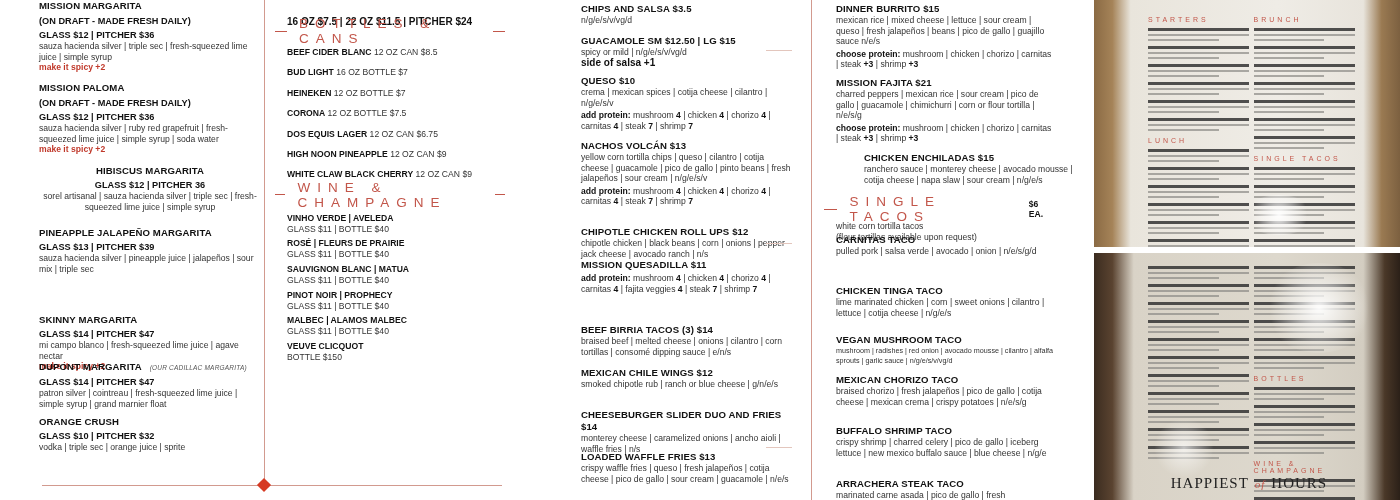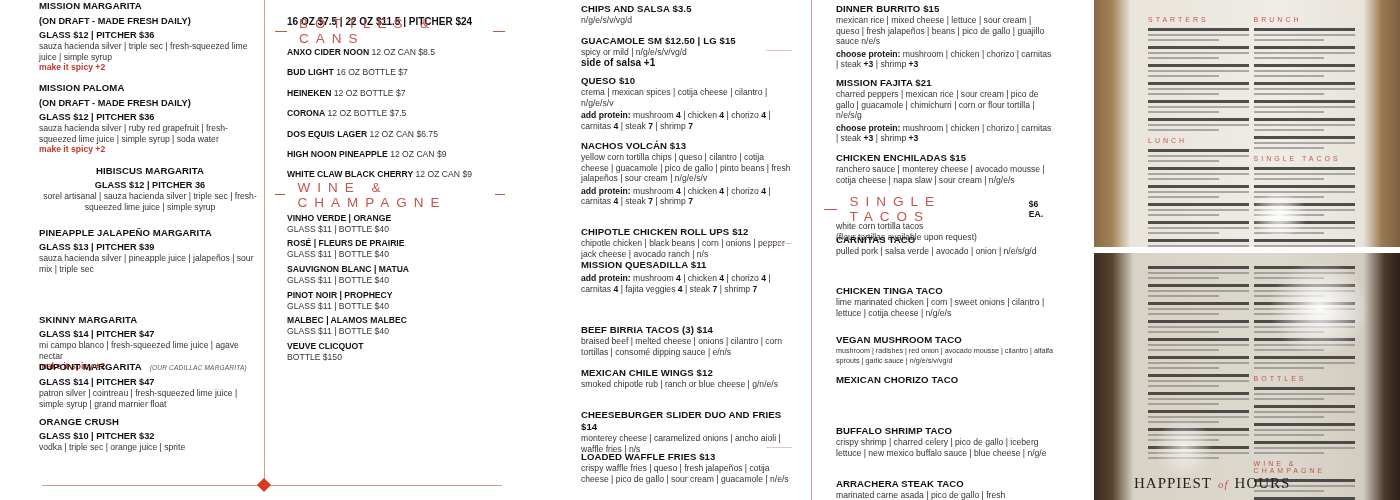--- a/index.html
+++ b/index.html
@@ -38,21 +38,21 @@
   .diamond { position: absolute; width: 10px; height: 10px; background: #d63a23; transform: rotate(45deg); }
 
   .photo { position: absolute; left: 1094px; width: 306px; overflow: hidden; }
   #photo-top { top: 0; height: 247px; background: linear-gradient(90deg,#8a6a44 0%,#a58358 6%,#e9e5dc 12%,#efece6 60%,#e8e4dc 88%,#9a7a52 94%,#7c6040 100%); }
   #photo-bottom { top: 253px; height: 247px; background: linear-gradient(90deg,#3b2c20 0%,#5a4330 6%,#d9d3c7 13%,#ddd8cd 60%,#d3cdc1 88%,#4a3828 95%,#2b2018 100%); }
   .ph-sheet { position: absolute; top: 0; bottom: 0; left: 40px; right: 36px; }
   .ph-col { position: absolute; top: 10px; width: 44%; }
   .ph-line { height: 2px; background: #8c8a86; margin-bottom: 3px; opacity: .7; }
   .ph-line.b { height: 3px; background: #333; opacity: .85; margin-top: 5px; }
   .ph-sec { font-size: 7px; color: #c2564a; letter-spacing: 3px; margin: 6px 0 4px; }
-  .ph-happiest { position: absolute; bottom: 8px; left: 0; right: 0; text-align: left; font-family: "Liberation Serif", serif; font-size: 15px; color: #222; letter-spacing: 1px; }
+  .ph-happiest { position: absolute; bottom: 8px; left: 0; right: 0; text-align: center; font-family: "Liberation Serif", serif; font-size: 15px; color: #222; letter-spacing: 1px; }
   .ph-happiest i { color: #c2564a; font-size: 11px; margin: 0 6px; }
   .ph-glare { position: absolute; border-radius: 50%; background: radial-gradient(circle, rgba(255,255,255,.95) 0%, rgba(255,255,255,.35) 45%, rgba(255,255,255,0) 70%); }
 </style>
 </head>
 <body>
 
 <div class="page" id="left-page">
   <div class="col" id="cocktail-col" style="left:39px; top:0; width:222px;">
       <div class="item" style="position: absolute; top: 0px; width: 222px;">
         <div class="name">MISSION MARGARITA</div>
@@ -97,35 +97,35 @@
     </div>
   <div class="vrule" style="left:264px; top:0; height:486px;"></div>
   <div class="col" style="left:287px; top:16px; width:230px;">
     <div class="beer-head" style="line-height:12px;">16 OZ $7.5   |   22 OZ $11.5   |   PITCHER $24</div>
     <div class="section" style="margin-left:-24px; margin-top:-6px; margin-bottom:7px;">
       <span class="dash"></span>
         <span>BOTTLES &amp; CANS</span>
         <span class="dash"></span>
     </div>
     <div id="bottle-list">
-        <div class="bottle"><b>ANXO CIDER NOON</b> <span>12 OZ CAN  $8.5</span></div>
+        <div class="bottle"><b>BEEF CIDER BLANC</b> <span>12 OZ CAN  $8.5</span></div>
         <div class="bottle"><b>BUD LIGHT</b> <span>16 OZ BOTTLE $7</span></div>
         <div class="bottle"><b>HEINEKEN</b> <span>12 OZ BOTTLE $7</span></div>
         <div class="bottle"><b>CORONA</b> <span>12 OZ BOTTLE $7.5</span></div>
         <div class="bottle"><b>DOS EQUIS LAGER</b> <span>12 OZ CAN  $6.75</span></div>
         <div class="bottle"><b>HIGH NOON PINEAPPLE</b> <span>12 OZ CAN $9</span></div>
         <div class="bottle"><b>WHITE CLAW BLACK CHERRY</b> <span>12 OZ CAN $9</span></div>
       </div>
     <div class="section" style="margin-left:-24px; margin-top:-4px; margin-bottom:9px;">
       <span class="dash"></span>
         <span>WINE &amp; CHAMPAGNE</span>
         <span class="dash"></span>
     </div>
     <div id="wine-list" class="wine">
-        <div class="wn">VINHO VERDE | ORANGE</div>
+        <div class="wn">VINHO VERDE | AVELEDA</div>
         <div class="wp">GLASS $11 | BOTTLE $40</div>
         <div class="wn">ROSÉ | FLEURS DE PRAIRIE</div>
         <div class="wp">GLASS $11 | BOTTLE $40</div>
         <div class="wn">SAUVIGNON BLANC | MATUA</div>
         <div class="wp">GLASS $11 | BOTTLE $40</div>
         <div class="wn">PINOT NOIR | PROPHECY</div>
         <div class="wp">GLASS $11 | BOTTLE $40</div>
         <div class="wn">MALBEC | ALAMOS MALBEC</div>
         <div class="wp">GLASS $11 | BOTTLE $40</div>
         <div class="wn">VEUVE CLICQUOT</div>
@@ -190,21 +190,21 @@
       <div class="item" style="position: absolute; top: 1px; width: 220px;">
         <div class="name">DINNER BURRITO   $15</div>
         <div class="desc">mexican rice  | mixed cheese | lettuce | sour cream | queso | fresh jalapeños | beans | pico de gallo | guajillo sauce n/e/s</div>
         <div class="addp"><b>choose protein:</b>  <span>mushroom | chicken | chorizo | carnitas | steak <b>+3</b> | shrimp <b>+3</b></span></div>
       </div>
       <div class="item" style="position: absolute; top: 75px; width: 220px;">
         <div class="name">MISSION FAJITA   $21</div>
         <div class="desc">charred peppers | mexican rice | sour cream | pico de gallo | guacamole | chimichurri | corn or flour tortilla | n/e/s/g</div>
         <div class="addp"><b>choose protein:</b>  <span>mushroom | chicken | chorizo | carnitas | steak <b>+3</b> | shrimp <b>+3</b></span></div>
       </div>
-      <div class="item" style="position: absolute; top: 150px; width: 220px;">
+      <div class="item" style="position: absolute; top: 150px; width: 220px; margin-left: 28px;">
         <div class="name">CHICKEN ENCHILADAS   $15</div>
         <div class="desc">ranchero sauce | monterey cheese | avocado mousse | cotija cheese | napa slaw | sour cream | n/g/e/s</div>
       </div>
       <div class="section" style="position: absolute; top: 198px; left: -24px; width: 250px;">
         <span class="dash"></span>
         <span>SINGLE TACOS</span>
         <span class="ea">$6 ea.</span>
         <span class="line"></span>
       </div>
       <div class="desc" style="position: absolute; top: 219px; white-space: pre-line; width: 220px;">white corn tortilla tacos
@@ -216,20 +216,21 @@
       <div class="item" style="position: absolute; top: 283px; width: 220px;">
         <div class="name">CHICKEN TINGA TACO</div>
         <div class="desc">lime marinated chicken | corn | sweet onions | cilantro | lettuce | cotija cheese | n/g/e/s</div>
       </div>
       <div class="item" style="position: absolute; top: 332px; width: 220px;">
         <div class="name">VEGAN MUSHROOM TACO</div>
         <div class="desc" style="font-size: 7.2px; line-height: 10px;">mushroom | radishes | red onion | avocado mousse | cilantro | alfalfa sprouts | garlic sauce | n/g/e/s/v/vg/d</div>
       </div>
       <div class="item" style="position: absolute; top: 372px; width: 220px;">
         <div class="name">MEXICAN CHORIZO TACO</div>
+        <div class="desc">braised chorizo | fresh jalapeños | pico de gallo | cotija cheese | mexican crema | crispy potatoes | n/e/s/g</div>
       </div>
       <div class="item" style="position: absolute; top: 423px; width: 220px;">
         <div class="name">BUFFALO SHRIMP TACO</div>
         <div class="desc">crispy shrimp | charred celery | pico de gallo | iceberg lettuce | new mexico buffalo sauce | blue cheese | n/g/e</div>
       </div>
       <div class="item" style="position: absolute; top: 476px; width: 220px;">
         <div class="name">ARRACHERA STEAK TACO</div>
         <div class="desc">marinated carne asada | pico de gallo | fresh</div>
       </div>
     </div>

